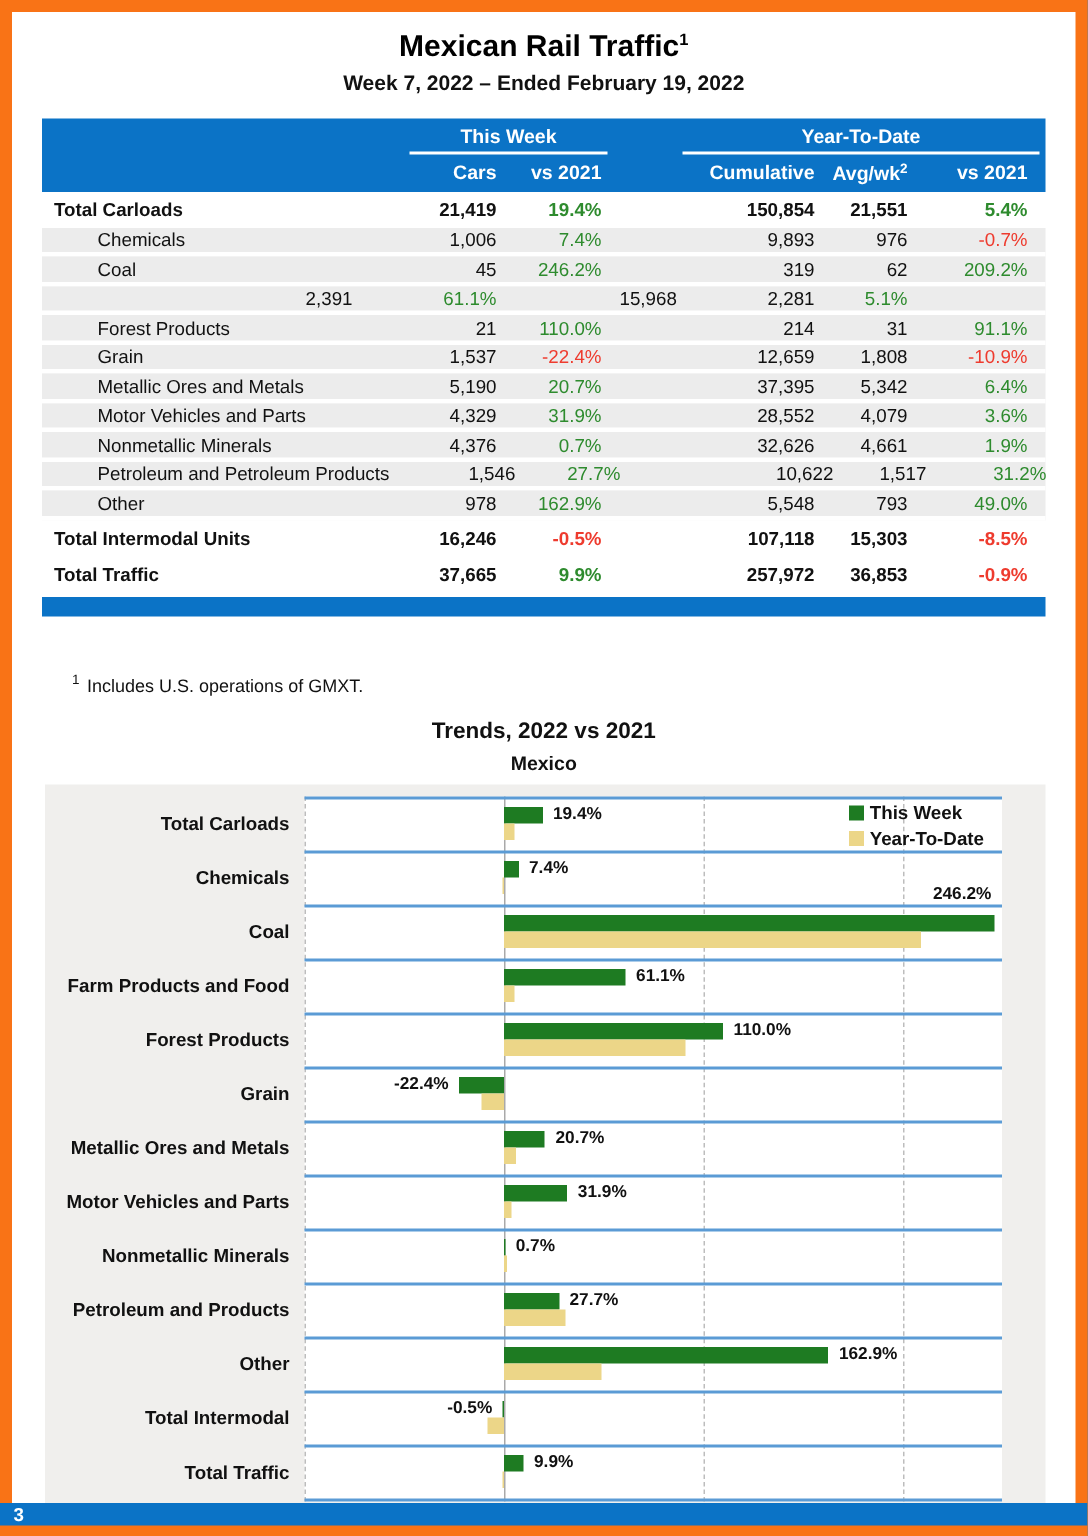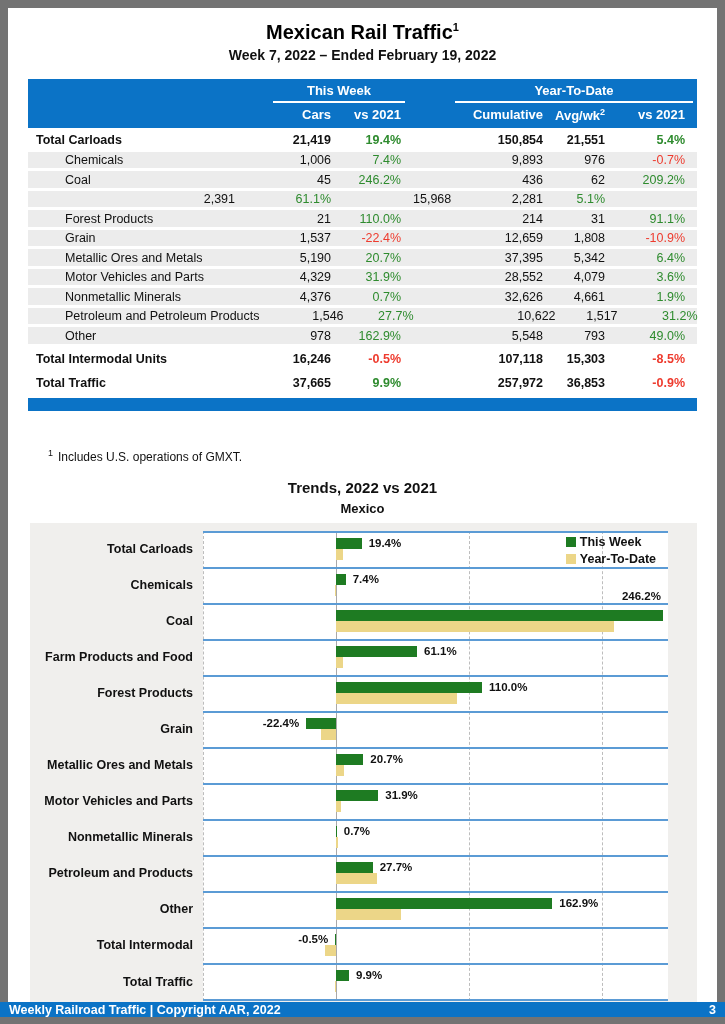--- a/index.html
+++ b/index.html
@@ -2,21 +2,21 @@
 <html><head>
 <meta charset="utf-8">
 <style>
   * { box-sizing: border-box; }
   html,body { margin:0; padding:0; }
   body {
     background:#000;
     font-family:"Liberation Sans", sans-serif;
     color:#111;
   }
-  .frame { position:relative; width:725px; height:1024px; background:#737373; overflow:hidden; }
+  .frame { position:relative; width:725px; height:1024px; background:#f97316; overflow:hidden; }
   .paper { position:absolute; left:8px; top:8px; width:709px; height:995px; background:#fff; overflow:hidden; }
 
   
   .title { margin:7px 0 0; text-align:center; font-size:20px; line-height:25px; font-weight:bold; color:#000; }
   .title sup { font-size:11px; }
   .subtitle { margin:1px 0 15px; text-align:center; font-size:14px; line-height:18px; font-weight:bold; }
 
   
   .rtable { width:669px; margin:6px auto 0; font-size:12.5px; }
   .grid7 { display:grid; grid-template-columns:1fr 96px 70px 30px 112px 62px 80px; }
@@ -114,21 +114,21 @@
             <div class="c"></div>
             <div class="c num">9,893</div>
             <div class="c num">976</div>
             <div class="c pct neg">-0.7%</div>
           </div>
           <div class="grid7 trow commodity">
             <div class="c lbl">Coal</div>
             <div class="c num">45</div>
             <div class="c pct pos">246.2%</div>
             <div class="c"></div>
-            <div class="c num">436</div>
+            <div class="c num">319</div>
             <div class="c num">62</div>
             <div class="c pct pos">209.2%</div>
           </div>
           <div class="grid7 trow commodity">
             <div class="c num">2,391</div>
             <div class="c pct pos">61.1%</div>
             <div class="c"></div>
             <div class="c num">15,968</div>
             <div class="c num">2,281</div>
             <div class="c pct pos">5.1%</div>
@@ -328,16 +328,15 @@
           <div class="xtick" style="left: 0%;">-100%</div>
           <div class="xtick" style="left: 28.5714%;">0%</div>
           <div class="xtick" style="left: 57.1429%;">100%</div>
           <div class="xtick" style="left: 85.7143%;">200%</div>
         </div>
     </div>
 
   </div>
 
   <div class="footer-bar">
-    <span>Weekly Railroad Traffic | Copyright AAR, 2022</span>
     <span>3</span>
   </div>
 </div>
 
 </body></html>

